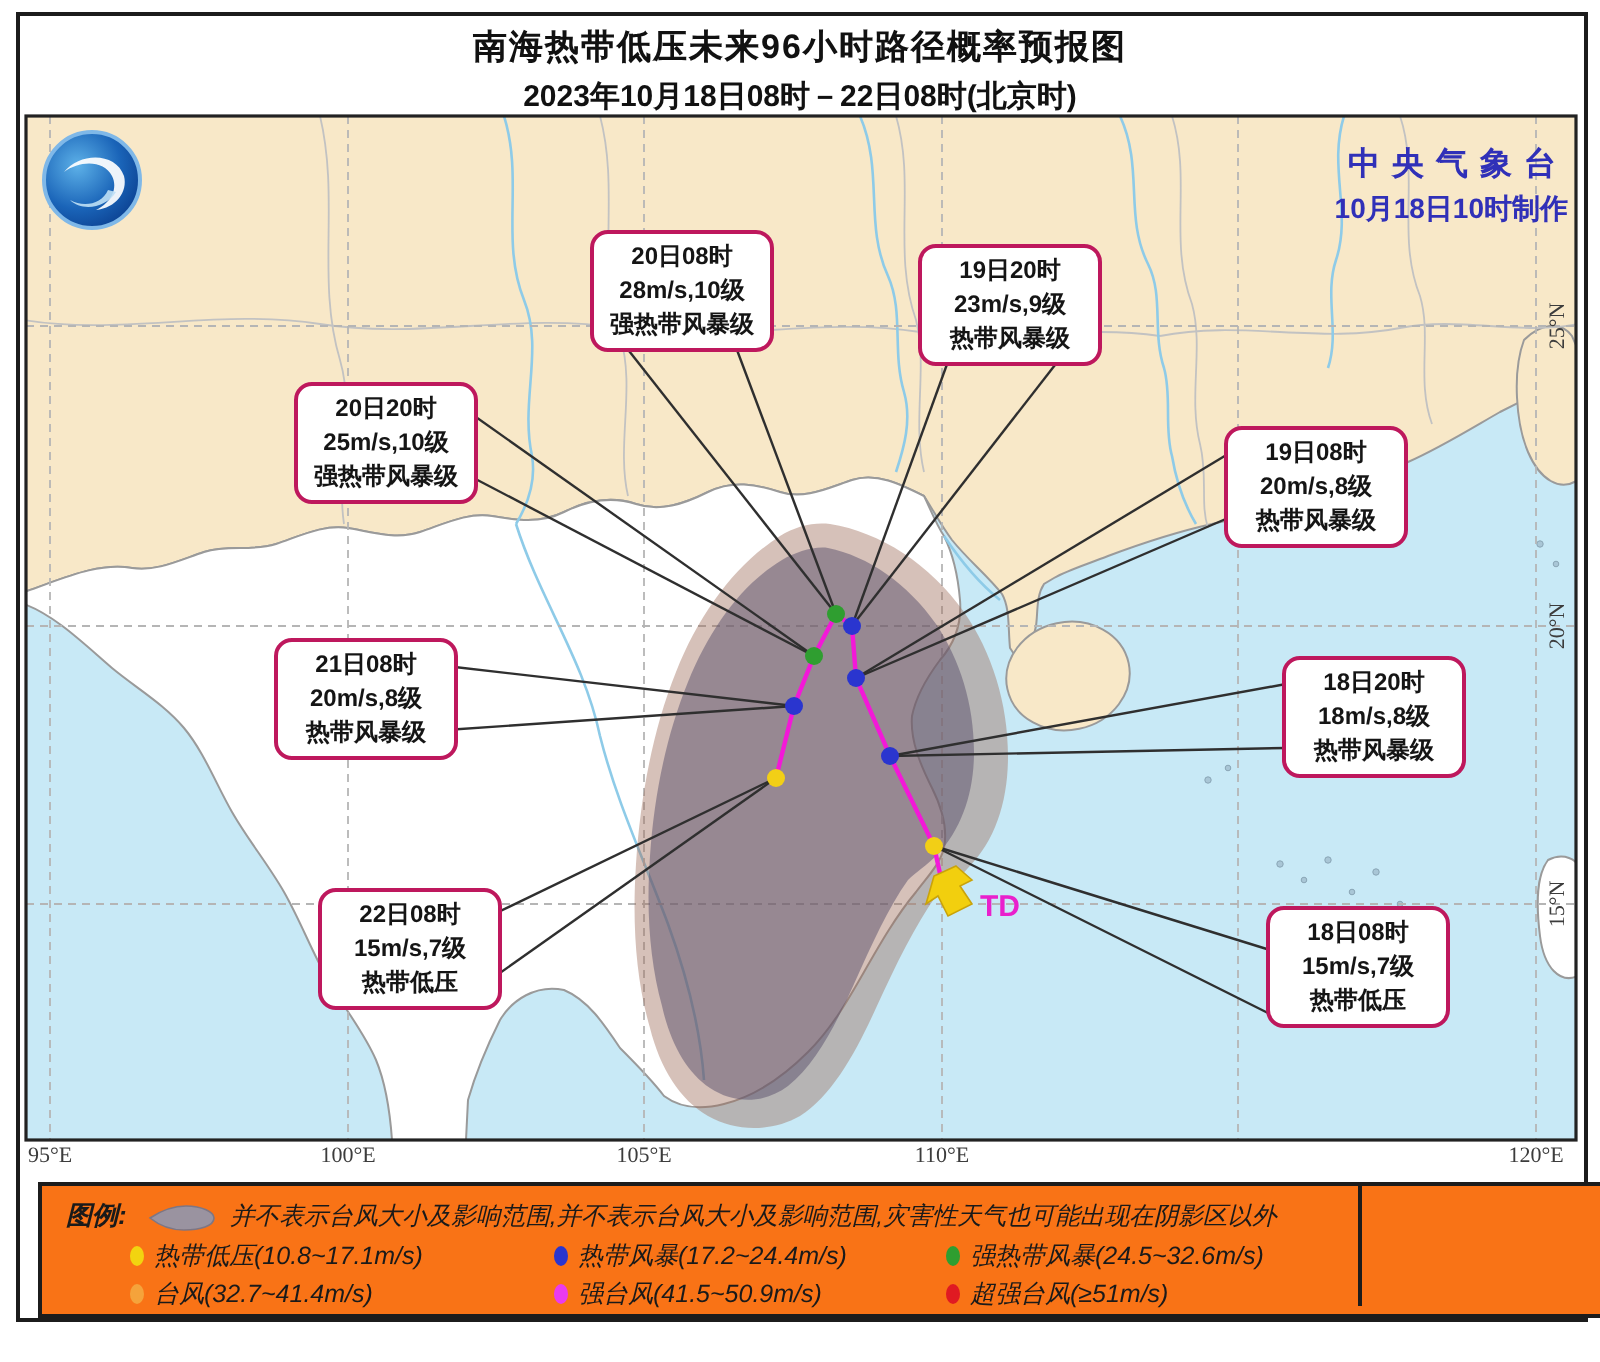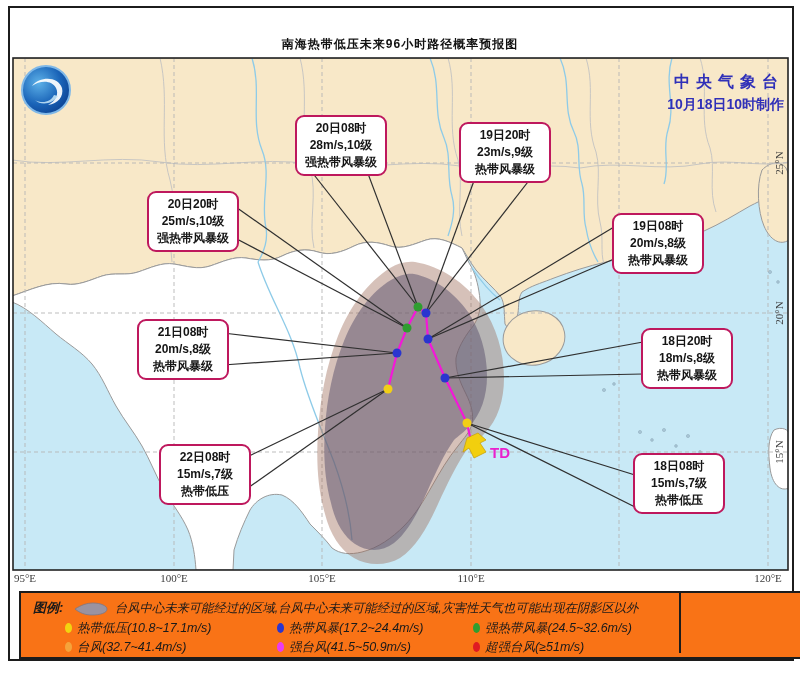--- a/index.html
+++ b/index.html
@@ -1,20 +1,20 @@
 <!DOCTYPE html>
 <html><head>
 <meta charset="utf-8">
 <style>
   html,body{margin:0;padding:0;background:#ffffff;}
   #page{position:relative;width:800px;height:681px;background:#ffffff;overflow:hidden;
         font-family:"Liberation Sans","DejaVu Sans",sans-serif;}
   #outer-frame{position:absolute;left:8px;top:6px;width:782px;height:651px;border:2px solid #1c1c1c;background:#fff;}
   #title-block{position:absolute;left:0;top:12px;width:800px;text-align:center;z-index:6;}
-  #title-line1{font-size:12px;font-weight:bold;color:#111;letter-spacing:1px;margin-top:24px;}
+  #title-line1{font-size:17px;font-weight:bold;color:#111;letter-spacing:1px;}
   #title-line2{font-size:15px;font-weight:bold;color:#111;margin-top:4px;}
   #map-svg{position:absolute;left:0;top:0;z-index:1;}
   #publisher{position:absolute;right:16px;top:72px;text-align:right;z-index:4;color:#3030b8;}
   #publisher .l1{font-size:16px;font-weight:bold;letter-spacing:6px;}
   #publisher .l2{font-size:14px;font-weight:bold;margin-top:3px;}
   #cma-logo{position:absolute;left:20px;top:64px;z-index:4;}
   #boxes{position:absolute;left:0;top:0;z-index:5;}
   .fbox{position:absolute;width:88px;background:#ffffff;border:2px solid #be185d;border-radius:9px;
         text-align:center;font-size:12px;line-height:17px;color:#151515;font-weight:600;padding:3px 0;}
   #axis-layer{position:absolute;left:0;top:0;z-index:2;}
@@ -34,20 +34,21 @@
   #license .ln{margin-top:6px;}
 </style>
 </head>
 <body>
 
 <div id="page">
   <div id="outer-frame"></div>
 
   <div id="title-block">
     <div id="title-line1">南海热带低压未来96小时路径概率预报图</div>
+    <div id="title-line2">2023年10月18日08时－22日08时(北京时)</div>
   </div>
 
   <svg id="map-svg" width="800" height="681" xmlns="http://www.w3.org/2000/svg" font-family="Liberation Sans, DejaVu Sans, sans-serif">
     <defs>
       <clipPath id="mapclip">
           <rect x="13" y="58" width="775" height="512"></rect>
         </clipPath>
       <radialGradient id="logograd" cx="35%" cy="35%" r="75%">
         <stop offset="0%" stop-color="#5db1e8"></stop>
           <stop offset="60%" stop-color="#1a64b8"></stop>
@@ -237,21 +238,21 @@
         <div>15m/s,7级</div>
         <div>热带低压</div>
       </div>
     </div>
 
   <div id="legend-box">
     <div id="legend-title">图例:</div>
     <svg id="region-icon" width="36" height="16" xmlns="http://www.w3.org/2000/svg">
       <path d="M2,8 C8,4 14,2 20,2 C28,2 34,5 34,8 C34,12 27,14 19,14 C12,14 7,12 2,8 Z" fill="#9a93a0" stroke="#7d7684" stroke-width="0.8"></path>
     </svg>
-    <div id="legend-note">台风中心未来可能经过的区域,台风中心未来可能经过的区域,灾害性天气也可能出现在阴影区以外</div>
+    <div id="legend-note">并不表示台风大小及影响范围,并不表示台风大小及影响范围,灾害性天气也可能出现在阴影区以外</div>
     <div id="legend-items">
         <span class="legend-item" style="left: 44px; top: 27px;"><span class="legend-dot" style="background: rgb(242, 212, 16);"></span><span>热带低压(10.8~17.1m/s)</span></span>
         <span class="legend-item" style="left: 256px; top: 27px;"><span class="legend-dot" style="background: rgb(42, 53, 207);"></span><span>热带风暴(17.2~24.4m/s)</span></span>
         <span class="legend-item" style="left: 452px; top: 27px;"><span class="legend-dot" style="background: rgb(47, 158, 48);"></span><span>强热带风暴(24.5~32.6m/s)</span></span>
         <span class="legend-item" style="left: 44px; top: 46px;"><span class="legend-dot" style="background: rgb(245, 163, 59);"></span><span>台风(32.7~41.4m/s)</span></span>
         <span class="legend-item" style="left: 256px; top: 46px;"><span class="legend-dot" style="background: rgb(234, 59, 240);"></span><span>强台风(41.5~50.9m/s)</span></span>
         <span class="legend-item" style="left: 452px; top: 46px;"><span class="legend-dot" style="background: rgb(224, 26, 34);"></span><span>超强台风(≥51m/s)</span></span>
       </div>
     <div id="legend-divider"></div>
   </div>

